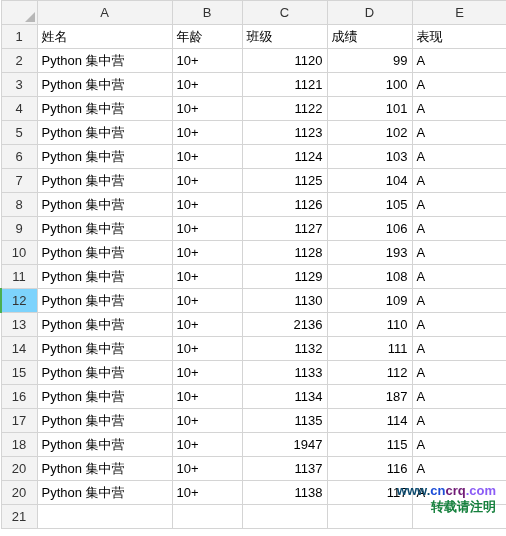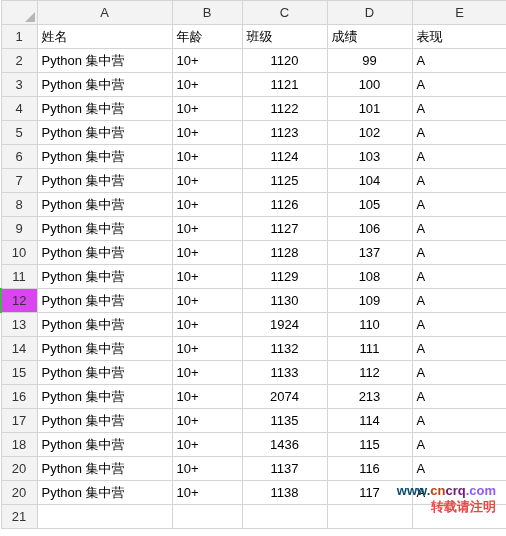--- a/index.html
+++ b/index.html
@@ -36,54 +36,54 @@
       color: #333;
       font-weight: normal;
     }
     .rowhdr {
       background: #f3f3f3;
       text-align: center;
       color: #333;
       font-weight: normal;
     }
     .rowhdr.sel {
-      background: #d946ef;
+      background: #7dd3fc;
       border-left: 2px solid #4caf50;
     }
     .corner {
       background: #f3f3f3;
       position: relative;
     }
     .corner::after {
       content: "";
       position: absolute;
       right: 2px;
       bottom: 2px;
       width: 0; height: 0;
       border-style: solid;
       border-width: 0 0 10px 10px;
       border-color: transparent transparent #b7b7b7 transparent;
     }
     .cell { padding: 0 4px; }
     .txt-left { text-align: left; }
-    .txt-right { text-align: center; }
+    .txt-right { text-align: right; }
     .watermark {
       position: absolute;
       right: 10px;
       bottom: 20px;
       font-size: 13px;
       font-weight: bold;
       text-align: right;
       pointer-events: none;
     }
     .wm1 .c1 { color: #0c4a6e; }
-    .wm1 .c2 { color: #c2410c; margin-top: 20px; }
+    .wm1 .c2 { color: #1d4ed8; margin-top: 20px; }
     .wm1 .c3 { color: #701a75; }
     .wm1 .c4 { color: #8b5cf6; }
-    .wm2 { color: #ef4444; }
+    .wm2 { color: #15803d; }
   </style>
 </head>
 <body>
 
 <table>
   <colgroup>
     <col class="col-rowhdr">
       <col class="col-a">
       <col class="col-b">
       <col class="col-c">
@@ -171,21 +171,21 @@
         <td class="cell txt-left">10+</td>
         <td class="cell txt-right">1127</td>
         <td class="cell txt-right">106</td>
         <td class="cell txt-left">A</td>
       </tr>
       <tr>
         <th class="rowhdr">10</th>
         <td class="cell txt-left">Python 集中营</td>
         <td class="cell txt-left">10+</td>
         <td class="cell txt-right">1128</td>
-        <td class="cell txt-right">137</td>
+        <td class="cell txt-right">193</td>
         <td class="cell txt-left">A</td>
       </tr>
       <tr>
         <th class="rowhdr">11</th>
         <td class="cell txt-left">Python 集中营</td>
         <td class="cell txt-left">10+</td>
         <td class="cell txt-right">1129</td>
         <td class="cell txt-right">108</td>
         <td class="cell txt-left">A</td>
       </tr>
@@ -194,21 +194,21 @@
         <td class="cell txt-left">Python 集中营</td>
         <td class="cell txt-left">10+</td>
         <td class="cell txt-right">1130</td>
         <td class="cell txt-right">109</td>
         <td class="cell txt-left">A</td>
       </tr>
       <tr>
         <th class="rowhdr">13</th>
         <td class="cell txt-left">Python 集中营</td>
         <td class="cell txt-left">10+</td>
-        <td class="cell txt-right">1924</td>
+        <td class="cell txt-right">2136</td>
         <td class="cell txt-right">110</td>
         <td class="cell txt-left">A</td>
       </tr>
       <tr>
         <th class="rowhdr">14</th>
         <td class="cell txt-left">Python 集中营</td>
         <td class="cell txt-left">10+</td>
         <td class="cell txt-right">1132</td>
         <td class="cell txt-right">111</td>
         <td class="cell txt-left">A</td>
@@ -218,37 +218,37 @@
         <td class="cell txt-left">Python 集中营</td>
         <td class="cell txt-left">10+</td>
         <td class="cell txt-right">1133</td>
         <td class="cell txt-right">112</td>
         <td class="cell txt-left">A</td>
       </tr>
       <tr>
         <th class="rowhdr">16</th>
         <td class="cell txt-left">Python 集中营</td>
         <td class="cell txt-left">10+</td>
-        <td class="cell txt-right">2074</td>
-        <td class="cell txt-right">213</td>
+        <td class="cell txt-right">1134</td>
+        <td class="cell txt-right">187</td>
         <td class="cell txt-left">A</td>
       </tr>
       <tr>
         <th class="rowhdr">17</th>
         <td class="cell txt-left">Python 集中营</td>
         <td class="cell txt-left">10+</td>
         <td class="cell txt-right">1135</td>
         <td class="cell txt-right">114</td>
         <td class="cell txt-left">A</td>
       </tr>
       <tr>
         <th class="rowhdr">18</th>
         <td class="cell txt-left">Python 集中营</td>
         <td class="cell txt-left">10+</td>
-        <td class="cell txt-right">1436</td>
+        <td class="cell txt-right">1947</td>
         <td class="cell txt-right">115</td>
         <td class="cell txt-left">A</td>
       </tr>
       <tr>
         <th class="rowhdr">20</th>
         <td class="cell txt-left">Python 集中营</td>
         <td class="cell txt-left">10+</td>
         <td class="cell txt-right">1137</td>
         <td class="cell txt-right">116</td>
         <td class="cell txt-left">A</td>

